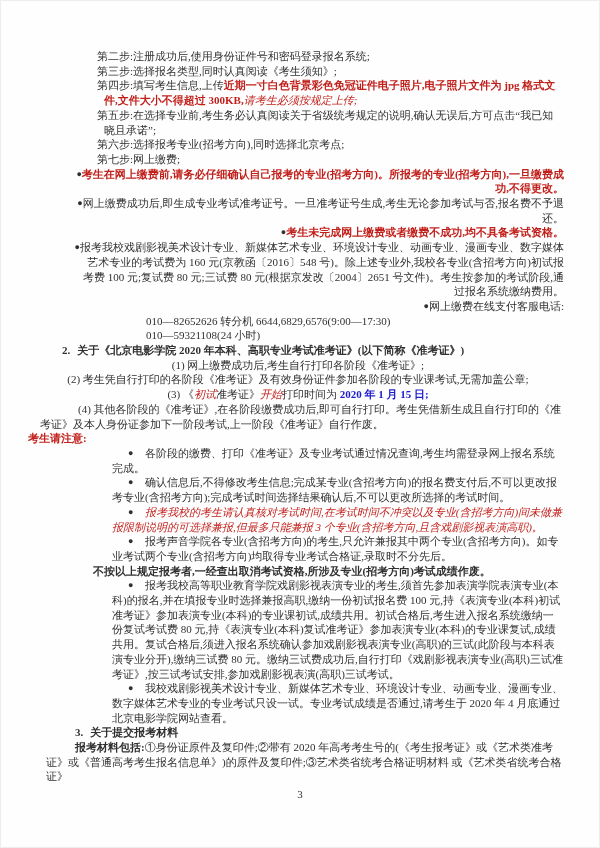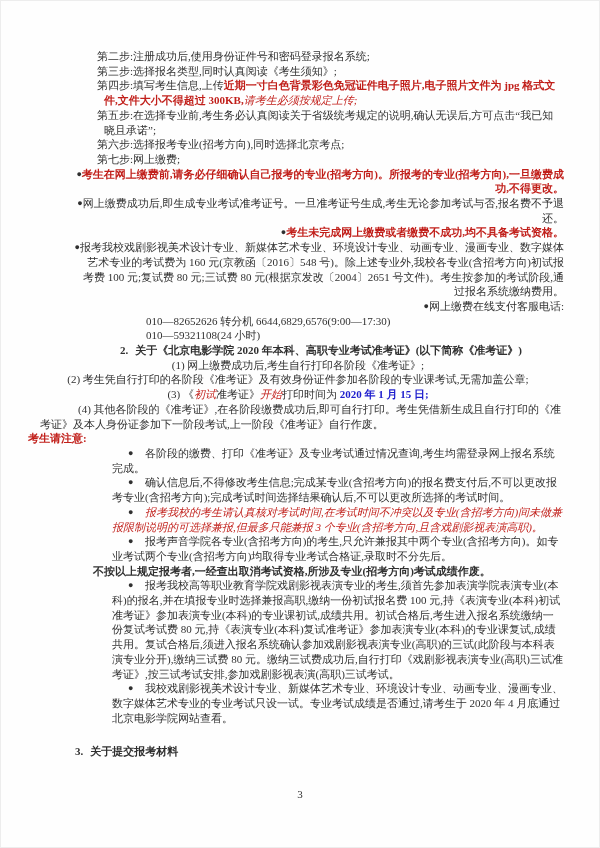--- a/index.html
+++ b/index.html
@@ -30,22 +30,22 @@
   .step{padding-left:104px;text-indent:-7px;}
   .step-label{color:var(--ink,#303030);}
 
   .bullet-a{padding-left:80px;text-indent:-21px;text-align:right;}
   .bullet-a .bullet{display:inline-block;width:21px;font-size:9px;vertical-align:1px;text-indent:0;}
   .subline{padding-left:146px;}
 
   .bullet-b{padding-left:112px;text-indent:16px;}
   .bullet-b .bullet{display:inline-block;width:17px;font-size:9px;vertical-align:1px;text-indent:0;}
 
-  .h2{padding-left:78px;text-align:center;}
-  .h3{padding-left:75px;margin-top:19px;}
+  .h2{padding-left:62px;}
+  .h3{padding-left:75px;}
   .num{font-weight:bold;margin-right:7px;color:var(--ink,#303030);}
 
   .item{padding-left:32px;text-align:center;}
   .itemwrap{padding-left:40px;text-indent:38px;}
   .note{padding-left:28px;}
   .boldline{padding-left:93px;}
   .para{padding-left:46px;text-indent:29px;}
 
   .page-number{
     position:absolute;left:0;right:0;top:788px;
@@ -77,15 +77,16 @@
       <div class="line itemwrap"><span class="t-k">(4) 其他各阶段的《准考证》,在各阶段缴费成功后,即可自行打印。考生凭借新生成且自行打印的《准考证》及本人身份证参加下一阶段考试,上一阶段《准考证》自行作废。</span></div>
       <div class="line note"><span class="t-rb">考生请注意:</span></div>
       <div class="line bullet-b"><span class="bullet">●</span><span class="t-k">各阶段的缴费、打印《准考证》及专业考试通过情况查询,考生均需登录网上报名系统完成。</span></div>
       <div class="line bullet-b"><span class="bullet">●</span><span class="t-k">确认信息后,不得修改考生信息;完成某专业(含招考方向)的报名费支付后,不可以更改报考专业(含招考方向);完成考试时间选择结果确认后,不可以更改所选择的考试时间。</span></div>
       <div class="line bullet-b"><span class="bullet">●</span><span class="t-r">报考我校的考生请认真核对考试时间,在考试时间不冲突以及专业(含招考方向)间未做兼报限制说明的可选择兼报,但最多只能兼报 3 个专业(含招考方向,且含戏剧影视表演高职)。</span></div>
       <div class="line bullet-b"><span class="bullet">●</span><span class="t-k">报考声音学院各专业(含招考方向)的考生,只允许兼报其中两个专业(含招考方向)。如专业考试两个专业(含招考方向)均取得专业考试合格证,录取时不分先后。</span></div>
       <div class="line boldline"><span class="t-b">不按以上规定报考者,一经查出取消考试资格,所涉及专业(招考方向)考试成绩作废。</span></div>
       <div class="line bullet-b"><span class="bullet">●</span><span class="t-k">报考我校高等职业教育学院戏剧影视表演专业的考生,须首先参加表演学院表演专业(本科)的报名,并在填报专业时选择兼报高职,缴纳一份初试报名费 100 元,持《表演专业(本科)初试准考证》参加表演专业(本科)的专业课初试,成绩共用。初试合格后,考生进入报名系统缴纳一份复试考试费 80 元,持《表演专业(本科)复试准考证》参加表演专业(本科)的专业课复试,成绩共用。复试合格后,须进入报名系统确认参加戏剧影视表演专业(高职)的三试(此阶段与本科表演专业分开),缴纳三试费 80 元。缴纳三试费成功后,自行打印《戏剧影视表演专业(高职)三试准考证》,按三试考试安排,参加戏剧影视表演(高职)三试考试。</span></div>
       <div class="line bullet-b"><span class="bullet">●</span><span class="t-k">我校戏剧影视美术设计专业、新媒体艺术专业、环境设计专业、动画专业、漫画专业、数字媒体艺术专业的专业考试只设一试。专业考试成绩是否通过,请考生于 2020 年 4 月底通过北京电影学院网站查看。</span></div>
       <div class="line h3"><span class="num">3.</span><span class="t-b">关于提交报考材料</span></div>
+      <div class="line para"><span class="t-b">报考材料包括:</span><span class="t-k">①身份证原件及复印件;②带有 2020 年高考考生号的(《考生报考证》或《艺术类准考证》或《普通高考考生报名信息单》)的原件及复印件;③艺术类省统考合格证明材料 或《艺术类省统考合格证》</span></div>
     </div>
   <div class="page-number">3</div>
 </div>
 
 </body></html>

